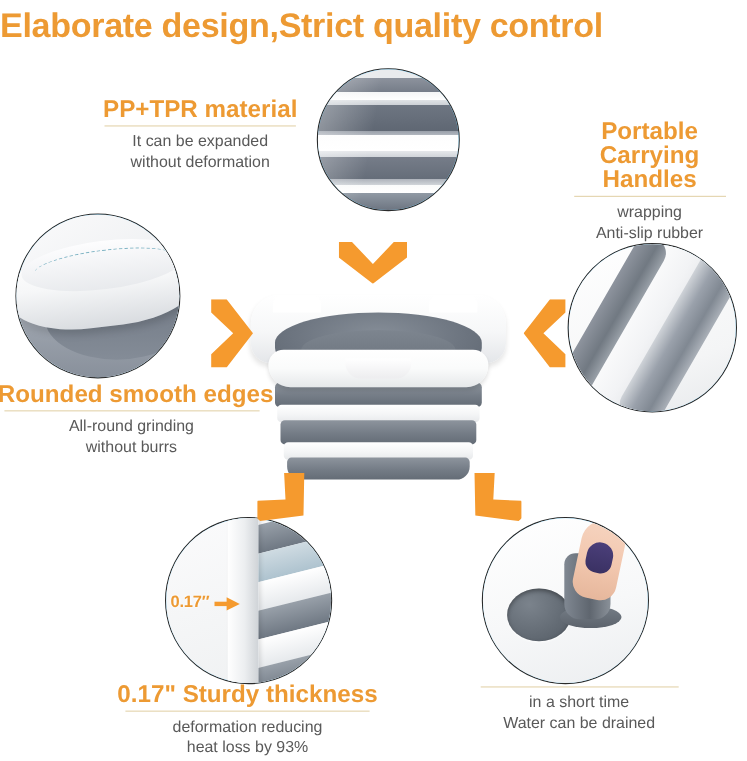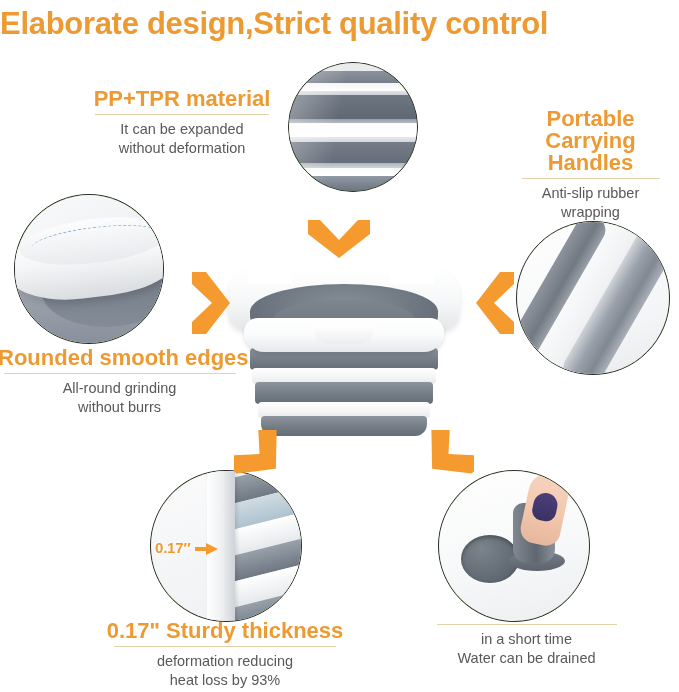--- a/index.html
+++ b/index.html
@@ -62,21 +62,21 @@
   #block-edges      { left: -2px;  top: 347px; width: 243px; }
   #block-thickness  { left: 98px;  top: 620px; width: 254px; }
   #block-drainer    { left: 404px; top: 620px; width: 245px; }
 
   
   .bubble {
     position: absolute;
     border-radius: 50%;
     border: 1.6px solid #2b2b2b;
     overflow: hidden;
-    background: #4d7c0f;
+    background: #7dd3fc;
   }
   .bubble .inner {
     position: absolute;
     inset: 0;
   }
 
   
   #bubble-material { left: 288px; top: 62px; width: 128px; height: 128px; }
   #bubble-material .inner {
     background:
@@ -421,22 +421,22 @@
   <div class="feature-heading">PP+TPR material</div>
   <div class="feature-rule" style="width:174px"></div>
   <div class="feature-sub">It can be expanded</div>
   <div class="feature-sub">without deformation</div>
 </div>
 
 <div class="feature-block" id="block-handles">
   <div class="feature-heading wrap">Portable Carrying</div>
   <div class="feature-heading wrap">Handles</div>
   <div class="feature-rule" style="width:138px"></div>
+  <div class="feature-sub">wrapping</div>
   <div class="feature-sub">Anti-slip rubber</div>
-  <div class="feature-sub">wrapping</div>
 </div>
 
 <div class="feature-block" id="block-edges">
   <div class="feature-heading">Rounded smooth edges</div>
   <div class="feature-rule" style="width:232px"></div>
   <div class="feature-sub">All-round grinding</div>
   <div class="feature-sub">without burrs</div>
 </div>
 
 <div class="feature-block" id="block-thickness">

